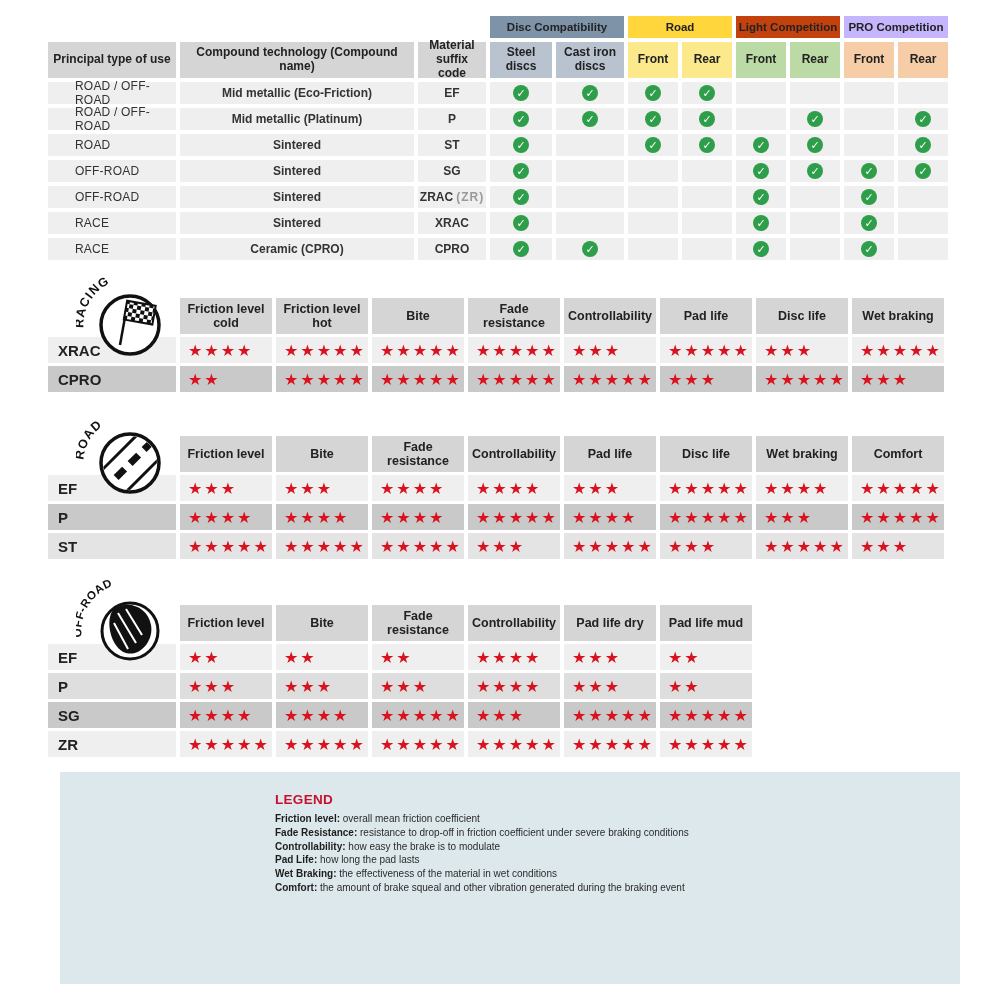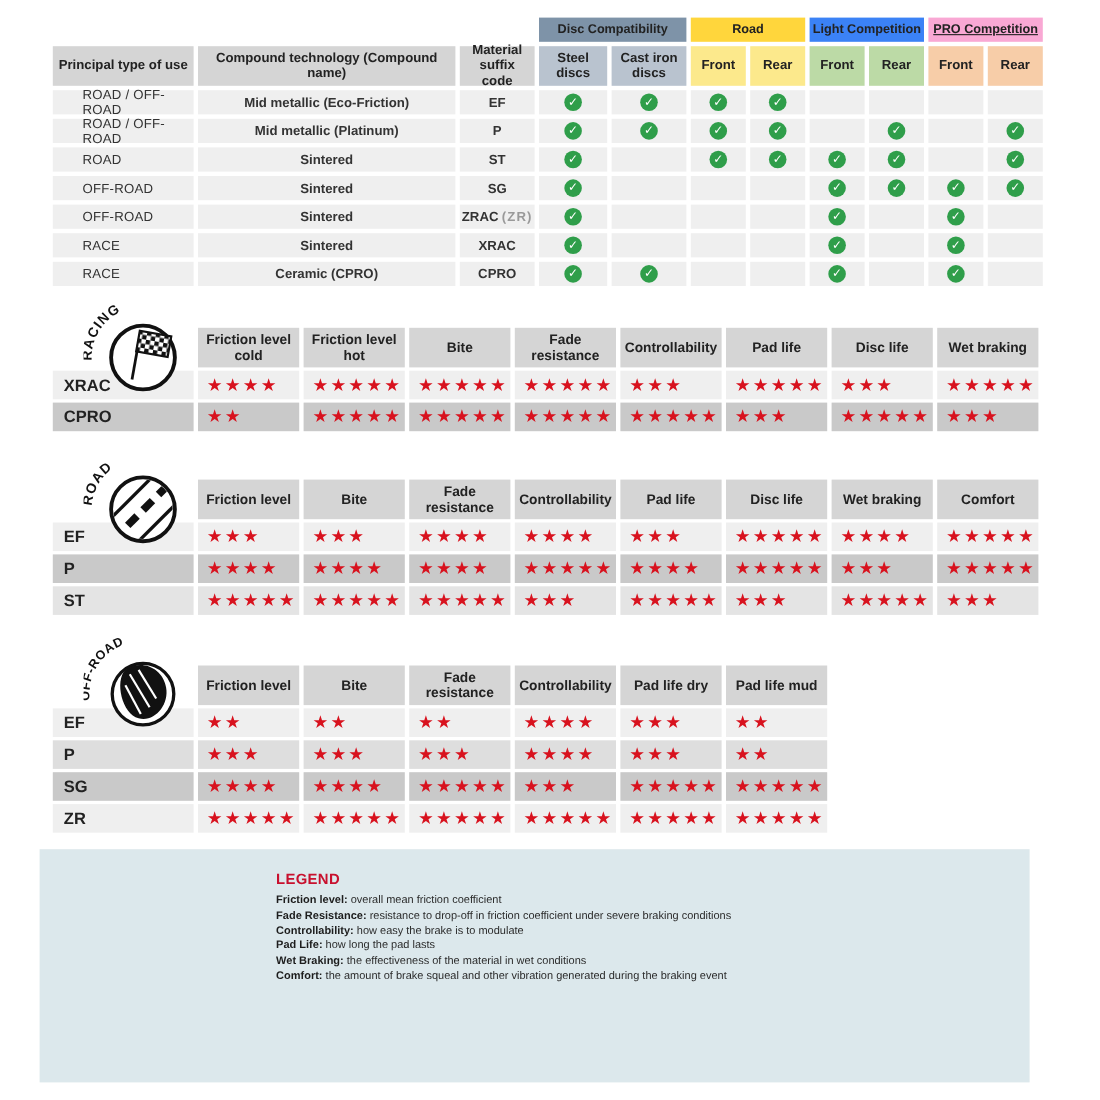--- a/index.html
+++ b/index.html
@@ -7,22 +7,22 @@
         font-family:"Liberation Sans","DejaVu Sans",sans-serif;color:#333;overflow:hidden;}
 
   
   #compat{position:absolute;left:48px;top:16px;display:grid;
           grid-template-columns:128px 234px 68px 62px 68px 50px 50px 50px 50px 50px 50px;
           column-gap:4px;row-gap:4px;}
   .gh{height:22px;display:flex;align-items:center;justify-content:center;
       font-size:11.5px;font-weight:bold;color:#222;}
   .gh.disc{background:#7e93a8;}
   .gh.road{background:#ffd63c;}
-  .gh.light{background:#3b82f6;}
-  .gh.pro{background:#f9a8d4;text-decoration:underline;}
+  .gh.light{background:#c2410c;}
+  .gh.pro{background:#c4b5fd;}
   .spacer{grid-column:1/4;}
   .hd,.sub{height:36px;display:flex;align-items:center;justify-content:center;text-align:center;
       font-size:12px;font-weight:bold;color:#222;line-height:1.15;padding:0 4px;box-sizing:border-box;}
   .hd{background:#d5d5d5;}
   .sub.s-disc{background:#b9c3cf;}
   .sub.s-road{background:#fce98c;}
   .sub.s-light{background:#bcdaa6;}
   .sub.s-pro{background:#f7cda8;}
   .tc{height:22px;background:#efefef;display:flex;align-items:center;font-size:12px;color:#333;}
   .tc.use{padding-left:27px;font-weight:500;letter-spacing:.2px;}
@@ -46,21 +46,21 @@
           font-size:15px;font-weight:bold;color:#222;}
   .scell{height:26px;display:flex;align-items:center;padding-left:8px;
          color:#d8121e;font-size:16px;letter-spacing:2px;}
   .shade-l{background:#efefef;}
   .shade-d{background:#c9c9c9;}
   .shade-m{background:#e4e4e4;}
   .shade-m2{background:#dedede;}
   .nohead{background:transparent;}
 
   
-  #legend{position:absolute;left:36px;top:772px;width:900px;height:212px;background:#dce8ec;box-sizing:border-box;
+  #legend{position:absolute;left:60px;top:772px;width:900px;height:212px;background:#dce8ec;box-sizing:border-box;
           padding:20px 20px 0 215px;}
   #legend-title{color:#c8102e;font-size:13.5px;font-weight:bold;letter-spacing:.3px;margin-bottom:5px;}
   .litem{font-size:10px;line-height:1.38;color:#2b2b2b;max-width:560px;}
   .litem b{color:#1d1d1d;}
 </style>
 </head>
 <body>
 
 <div id="page">
 

